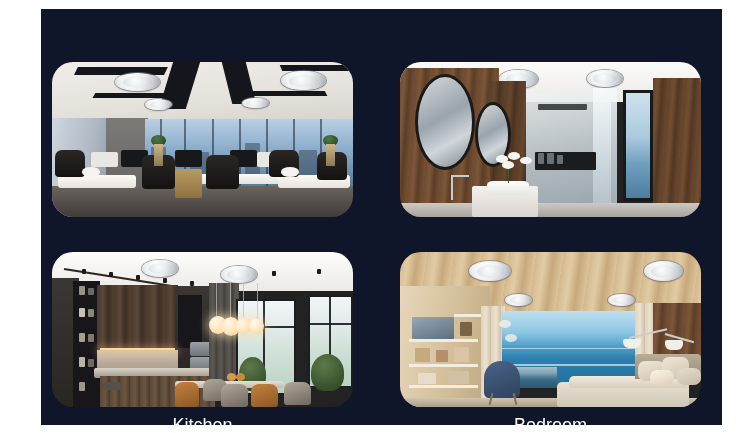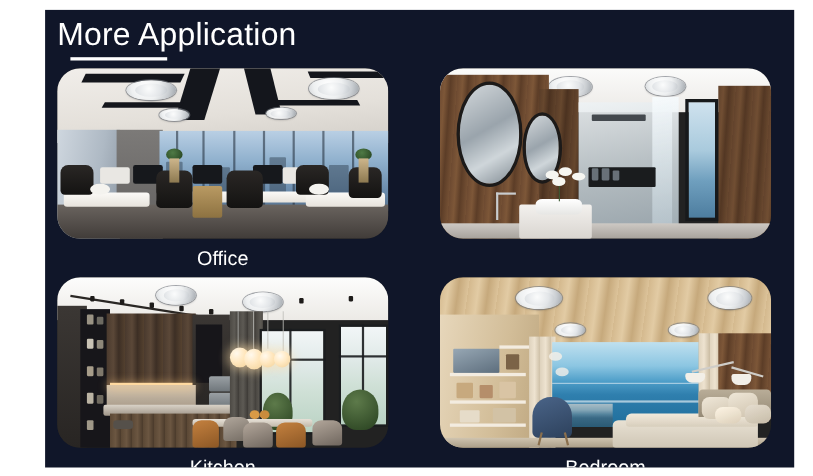--- a/index.html
+++ b/index.html
@@ -191,24 +191,20 @@
     background:repeating-linear-gradient(90deg,#ded2bd 0px,#eee3d0 5px,#cdbfa6 10px); }
   .be-floor{ position:absolute; left:0; bottom:0; width:100%; height:6%;
     background:linear-gradient(180deg,#cfc4b0,#ab9e88); }
 </style>
 </head>
 <body>
 
 <div id="page">
   <div id="panel">
 
-    <div id="header">
-      <div id="title">More Application</div>
-      <div id="title-underline"></div>
-    </div>
 
     <div id="grid">
 
       <div class="card c0">
         <div class="thumb">
           <div class="scene">
             <div class="of-ceil"></div>
             <div class="of-beam" style="left:8%;top:3%;width:30%;height:5%;transform:skewX(-26deg);"></div>
             <div class="of-beam" style="left:38%;top:0%;width:9%;height:30%;transform:skewX(-17deg);"></div>
             <div class="of-beam" style="left:58%;top:0%;width:8%;height:27%;transform:skewX(14deg);"></div>
@@ -250,21 +246,20 @@
             <div class="of-chair" style="left:72%;top:57%;width:10%;height:17%;"></div>
             <div class="of-chair" style="left:88%;top:58%;width:10%;height:18%;"></div>
             <div class="of-plant" style="left:33%;top:47%;width:5%;height:7%;"></div>
             <div class="of-pot" style="left:34%;top:53%;width:3%;height:14%;"></div>
             <div class="of-plant" style="left:90%;top:47%;width:5%;height:7%;"></div>
             <div class="of-pot" style="left:91%;top:53%;width:3%;height:14%;"></div>
             <div class="of-flow" style="left:10%;top:68%;width:6%;height:6%;"></div>
             <div class="of-flow" style="left:76%;top:68%;width:6%;height:6%;"></div>
           </div>
         </div>
-        <div class="caption">Office</div>
       </div>
 
       <div class="card c1">
         <div class="thumb">
           <div class="scene">
             <div class="ba-ceil"></div>
             <div class="spk" style="left:33%;top:5%;width:13%;height:12%;"></div>
             <div class="spk" style="left:62%;top:5%;width:12%;height:11%;"></div>
             <div class="ba-wood" style="left:0;top:4%;width:33%;height:96%;"></div>
             <div class="ba-wood" style="left:30%;top:12%;width:12%;height:76%;filter:brightness(.82);"></div>

